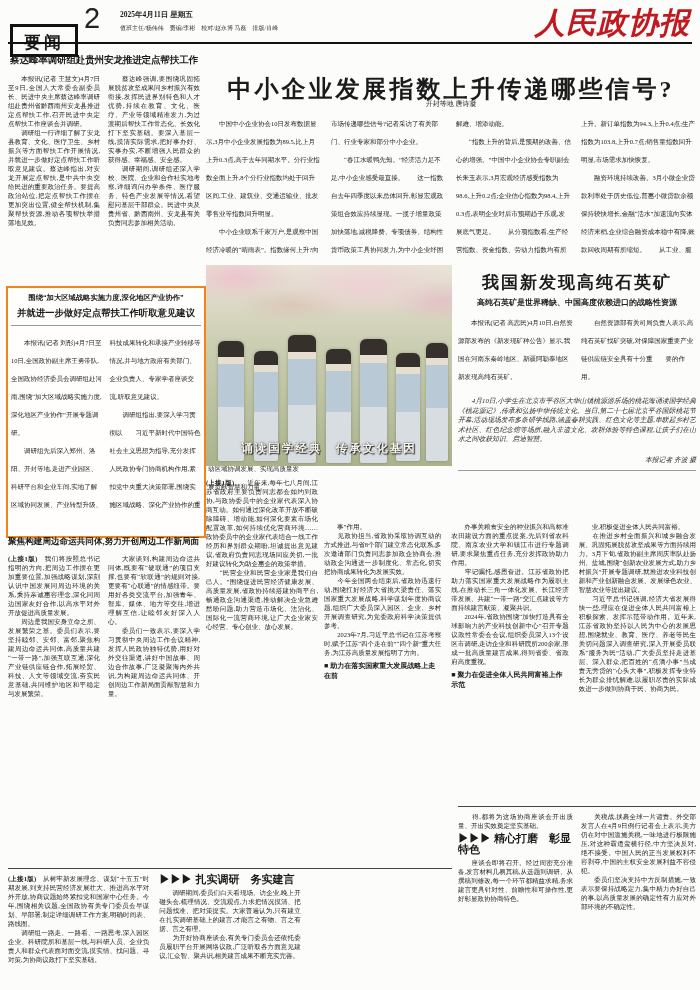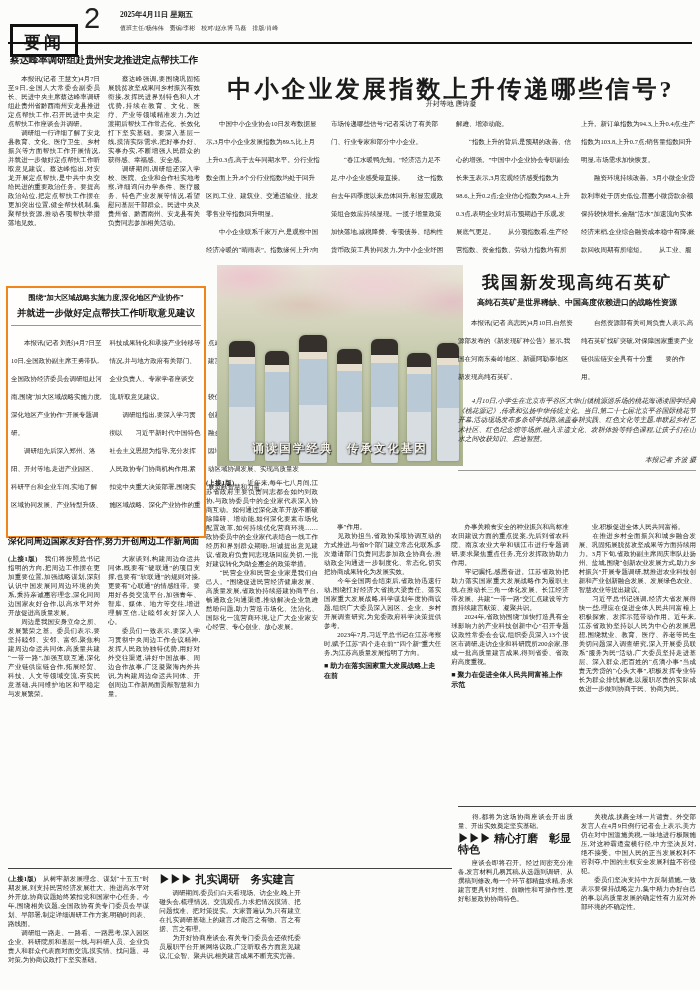--- a/index.html
+++ b/index.html
@@ -36,21 +36,21 @@
 
   
   .box{position:absolute;left:6px;top:286px;width:190px;height:240px;border:2px solid var(--orange);
        padding:4px 3px;background:#fffefc;}
   .a3-kicker{text-align:center;font-family:"Liberation Sans",sans-serif;font-weight:bold;font-size:7.3px;margin-top:1px;}
   .a3-title{text-align:center;font-family:"Liberation Sans",sans-serif;font-weight:bold;font-size:9.4px;
             white-space:nowrap;margin-top:4px;border-bottom:1px solid #999;padding-bottom:5px;}
   .a3-body{margin-top:5px;height:188px;column-count:2;column-gap:7px;}
 
   
-  .photo{position:absolute;left:217px;top:265px;width:246px;height:201px;overflow:hidden;
+  .photo{position:absolute;left:206px;top:265px;width:246px;height:201px;overflow:hidden;
     background:
       radial-gradient(ellipse 90px 38px at 12% 6%, rgba(236,196,205,.95), transparent 70%),
       radial-gradient(ellipse 120px 45px at 65% 10%, rgba(240,208,214,.9), transparent 72%),
       radial-gradient(ellipse 70px 30px at 95% 18%, rgba(228,188,198,.8), transparent 70%),
       radial-gradient(ellipse 80px 26px at 35% 20%, rgba(219,186,178,.55), transparent 70%),
       linear-gradient(180deg,#e9e4d8 0%,#d9d7c2 22%,#c7ccae 45%,#b9c09f 72%,#aab28d 100%);}
   .fig{position:absolute;border-radius:6px 6px 2px 2px;
        background:linear-gradient(180deg,#35302c 0 13%,#e6decf 13% 19%,#b9c9d6 19% 55%,#d8dde2 55% 100%);
        box-shadow:0 0 3px rgba(60,60,50,.35);}
   .photo-cap{position:absolute;left:0;right:0;bottom:10px;text-align:center;z-index:3;
@@ -96,20 +96,21 @@
 <body>
 
 <div class="page">
 
   <div class="sec-box">
     <span>要闻</span>
   </div>
   <div class="pagenum">2</div>
   <div class="date">2025年4月11日  星期五</div>
   <div class="credits">值班主任/杨伟伟　责编/李彬　校对/赵永博 马磊　排版/肖峰</div>
+  <div class="masthead">人民政协报</div>
   <div class="hrule"></div>
 
   <div class="a1-title">蔡达峰率调研组赴贵州安龙推进定点帮扶工作</div>
   <div class="a1-body bt">　　本报讯(记者 王慧文)4月7日至9日,全国人大常委会副委员长、民进中央主席蔡达峰率调研组赴贵州省黔西南州安龙县推进定点帮扶工作,召开民进中央定点帮扶工作座谈会并调研。
 　　调研组一行详细了解了安龙县教育、文化、医疗卫生、乡村振兴等方面帮扶工作开展情况,并就进一步做好定点帮扶工作听取意见建议。蔡达峰指出,对安龙开展定点帮扶,是中共中央交给民进的重要政治任务。要提高政治站位,把定点帮扶工作摆在更加突出位置,健全帮扶机制,集聚帮扶资源,推动各项帮扶举措落地见效。
 　　蔡达峰强调,要围绕巩固拓展脱贫攻坚成果同乡村振兴有效衔接,发挥民进界别特色和人才优势,持续在教育、文化、医疗、产业等领域精准发力,为过渡期后帮扶工作常态化、长效化打下坚实基础。要深入基层一线,摸清实际需求,把好事办好、实事办实,不断增强人民群众的获得感、幸福感、安全感。
 　　调研期间,调研组还深入学校、医院、企业和合作社实地考察,详细询问办学条件、医疗服务、特色产业发展等情况,看望慰问基层干部群众。民进中央及贵州省、黔西南州、安龙县有关负责同志参加相关活动。</div>
 
   <div class="a2-title">中小企业发展指数上升传递哪些信号?</div>
   <div class="a2-byline">开封等地 唐诗凝</div>
@@ -166,21 +167,21 @@
     <div class="subhead">■ 助力在落实国家重大发展战略上走在前</div>
     <div class="bt">　　办事关粮食安全的种业振兴和高标准农田建设方面的重点提案,先后到省农科院、南京农业大学和镇江市进行专题调研,要求聚焦重点任务,充分发挥政协助力作用。
 　　牢记嘱托,感恩奋进。江苏省政协把助力落实国家重大发展战略作为履职主线,在推动长三角一体化发展、长江经济带发展、共建“一带一路”交汇点建设等方面持续建言献策、凝聚共识。
 　　2024年,省政协围绕“加快打造具有全球影响力的产业科技创新中心”召开专题议政性常委会会议,组织委员深入13个设区市调研,走访企业和科研院所200余家,形成一批高质量建言成果,得到省委、省政府高度重视。</div>
     <div class="subhead">■ 聚力在促进全体人民共同富裕上作示范</div>
     <div class="bt">　　业,积极促进全体人民共同富裕。
 　　在推进乡村全面振兴和城乡融合发展、巩固拓展脱贫攻坚成果等方面持续用力。3月下旬,省政协副主席周庆率队赴扬州、盐城,围绕“创新农业发展方式,助力乡村振兴”开展专题调研,就推进农业科技创新和产业创新融合发展、发展绿色农业、智慧农业等提出建议。
 　　习近平总书记强调,经济大省发展得快一些,理应在促进全体人民共同富裕上积极探索、发挥示范带动作用。近年来,江苏省政协坚持以人民为中心的发展思想,围绕就业、教育、医疗、养老等民生关切问题深入调查研究,深入开展委员联系“服务为民”活动,广大委员坚持走进基层、深入群众,把百姓的“点滴小事”当成责无旁贷的“心头大事”,积极发挥专业特长为群众排忧解难,以履职尽责的实际成效进一步做到协商于民、协商为民。</div>
   </div>
 
-  <div class="a6-title">深化同周边国家友好合作,努力开创周边工作新局面</div>
+  <div class="a6-title">聚焦构建周边命运共同体,努力开创周边工作新局面</div>
   <div class="a6-body bt"><b class="lead-b">(上接1版)</b><span>　我们将按照总书记指明的方向,把周边工作摆在更加重要位置,加强战略谋划,深刻认识中国发展同周边环境的关系,秉持亲诚惠容理念,深化同周边国家友好合作,以高水平对外开放促进高质量发展。
 　　周边是我国安身立命之所、发展繁荣之基。委员们表示,要坚持睦邻、安邻、富邻,聚焦构建周边命运共同体,高质量共建“一带一路”,加强互联互通,深化产业链供应链合作,拓展经贸、科技、人文等领域交流,夯实民意基础,共同维护地区和平稳定与发展繁荣。
 　　大家谈到,构建周边命运共同体,既要有“硬联通”的项目支撑,也要有“软联通”的规则对接,更要有“心联通”的情感纽带。要用好各类交流平台,加强青年、智库、媒体、地方等交往,增进理解互信,让睦邻友好深入人心。
 　　委员们一致表示,要深入学习贯彻中央周边工作会议精神,发挥人民政协独特优势,用好对外交往渠道,讲好中国故事、周边合作故事,广泛凝聚海内外共识,为构建周边命运共同体、开创周边工作新局面贡献智慧和力量。</span></div>
 
   <div class="bl-line"></div>
   <div class="br-line"></div>
 
   <div class="b-left">
     <div class="bt"><b class="lead-b">(上接1版)</b><span>　从树牢新发展理念、谋划“十五五”时期发展,到支持民营经济发展壮大、推进高水平对外开放,协商议题始终紧扣党和国家中心任务。今年,围绕相关议题,全国政协有关专门委员会早谋划、早部署,制定详细调研工作方案,明确时间表、路线图。

